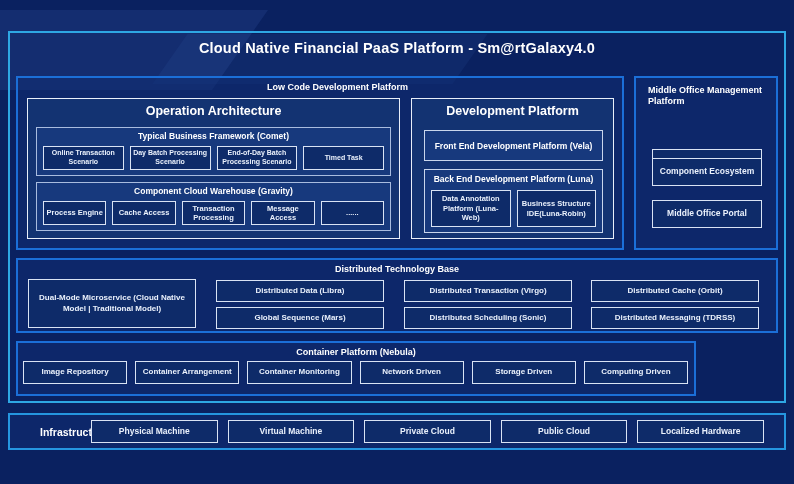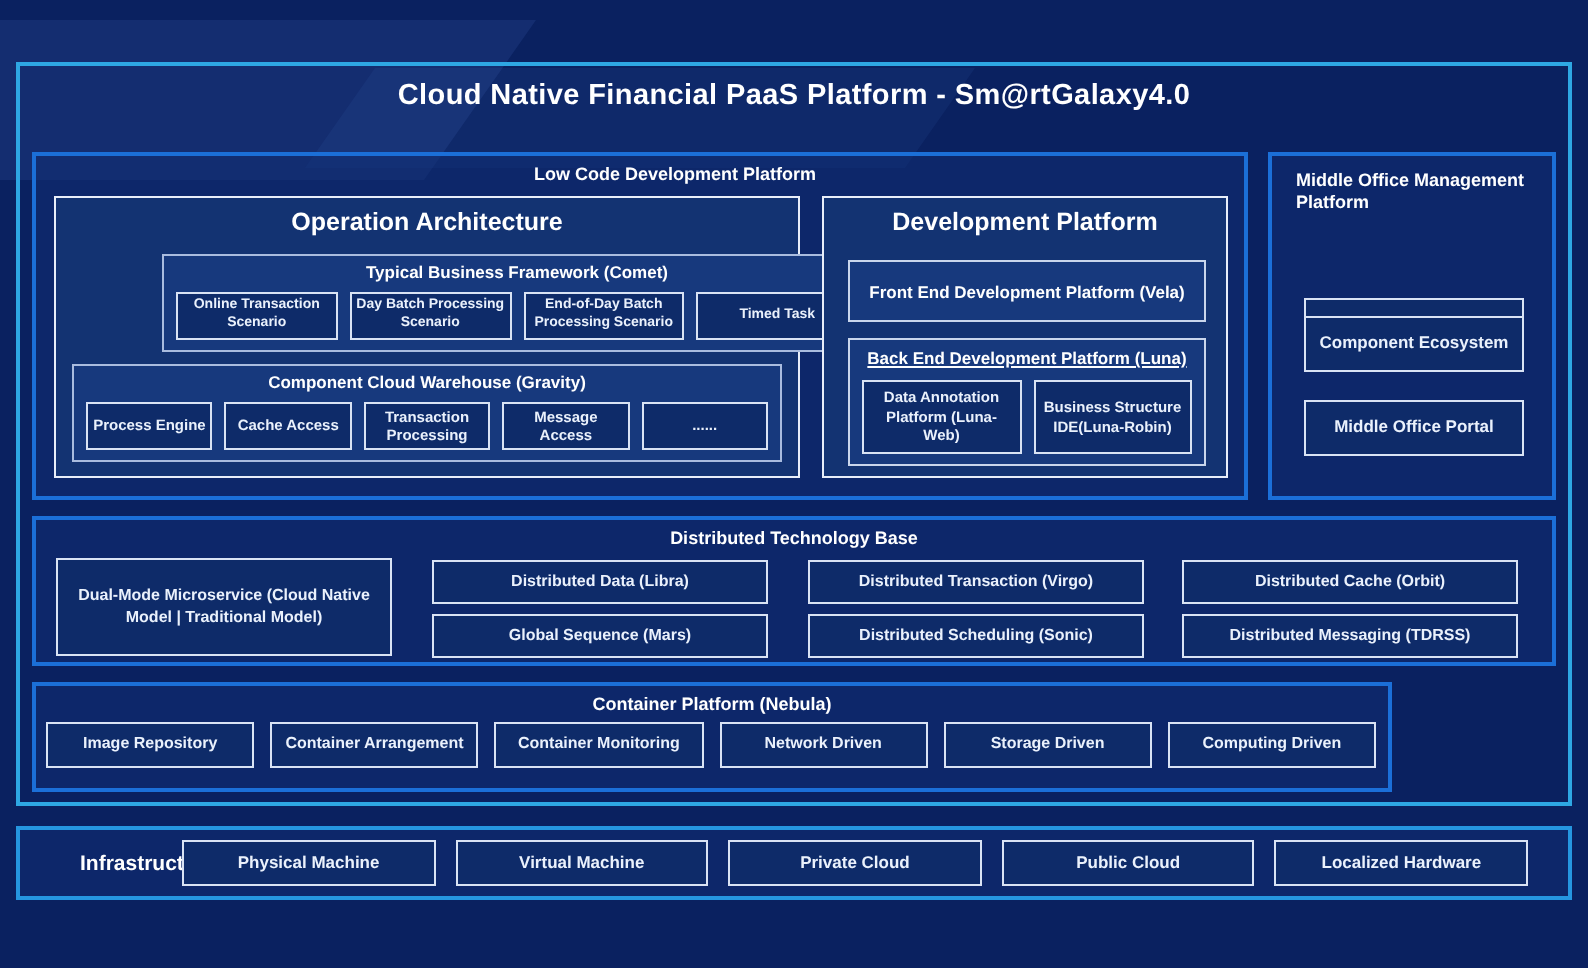--- a/index.html
+++ b/index.html
@@ -25,36 +25,36 @@
   .mid-office { left:624px; top:43px; width:144px; height:174px; }
   .mid-office .sec-head { text-align:left; margin:7px 0 0 12px; line-height:1.25; font-size:9px; }
 
   .box2 { position:absolute; border:1px solid #E8EEF9; background:#133372; }
   .box2-title { text-align:center; font-size:12.5px; margin-top:5px; }
   .op-arch { left:9px; top:20px; width:373px; height:141px; }
   .dev-plat { left:393px; top:20px; width:203px; height:141px; }
 
   .group { position:absolute; border:1px solid #A9BCDF; background:#17397D; }
   .group-head { text-align:center; font-size:8.5px; margin-top:3px; }
-  .g-comet   { left:8px; top:28px; width:355px; height:49px;margin-left:45px; }
+  .g-comet   { left:8px; top:28px; width:355px; height:49px; }
   .g-gravity { left:8px; top:83px; width:355px; height:49px; }
   .g-row { position:absolute; left:6px; right:6px; bottom:5px; display:flex; gap:6px; }
 
   .leaf { border:1px solid #D9E3F4; background:#0E2B69; color:#EAF1FC;
     display:flex; align-items:center; justify-content:center; text-align:center;
     font-size:8px; line-height:1.3; font-weight:bold; }
   .g-row .leaf { flex:1; height:24px; font-size:7px; line-height:1.25; padding:0 2px; }
   .g-gravity .g-row .leaf { font-size:7.5px; }
 
   .fe-box { position:absolute; left:12px; top:31px; width:179px; height:31px;
     border:1px solid #C9D6EC; background:#17397D; font-size:8.5px;
     display:flex; align-items:center; justify-content:center; text-align:center; }
   .be-box { position:absolute; left:12px; top:70px; width:179px; height:64px;
     border:1px solid #C9D6EC; background:#17397D; }
-  .be-head { text-align:center; font-size:8.5px; margin-top:4px;text-decoration:underline; }
+  .be-head { text-align:center; font-size:8.5px; margin-top:4px; }
   .be-row { position:absolute; left:6px; right:6px; bottom:5px; display:flex; gap:6px; }
   .be-row .leaf { flex:1; height:37px; font-size:7.5px; padding:0 4px; }
 
   .mo-item { position:absolute; left:16px; width:110px; height:28px; }
   .mo-item.i0 { top:39px;margin-top:32px; } .mo-item.i1 { top:80px; } .mo-item.i2 { top:122px; }
   .mo-item .leaf { width:100%; height:100%; font-size:8.5px; }
 
   
   .distributed { left:6px; top:225px; width:762px; height:75px; }
   .dual-mode { position:absolute; left:10px; top:19px; width:168px; height:49px;

